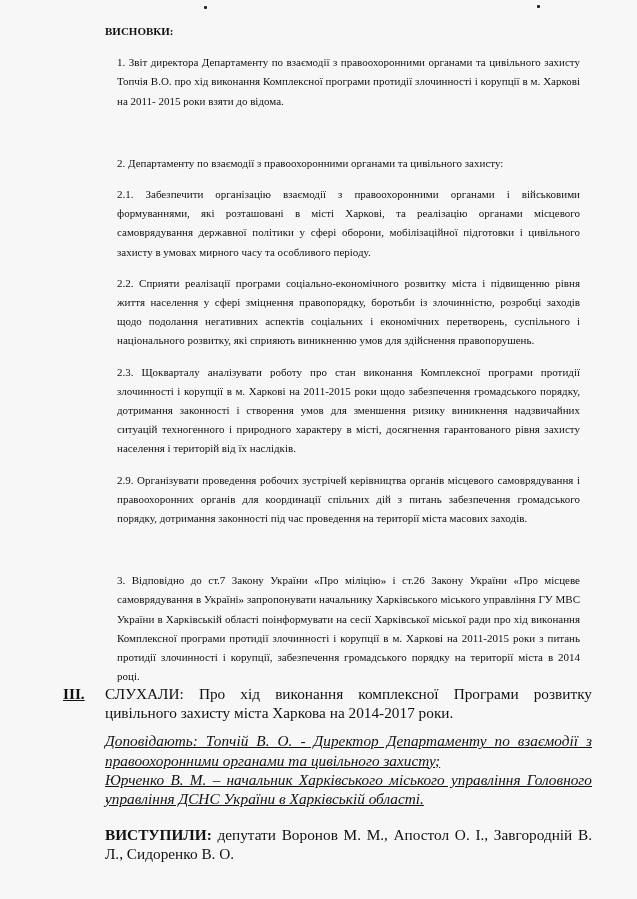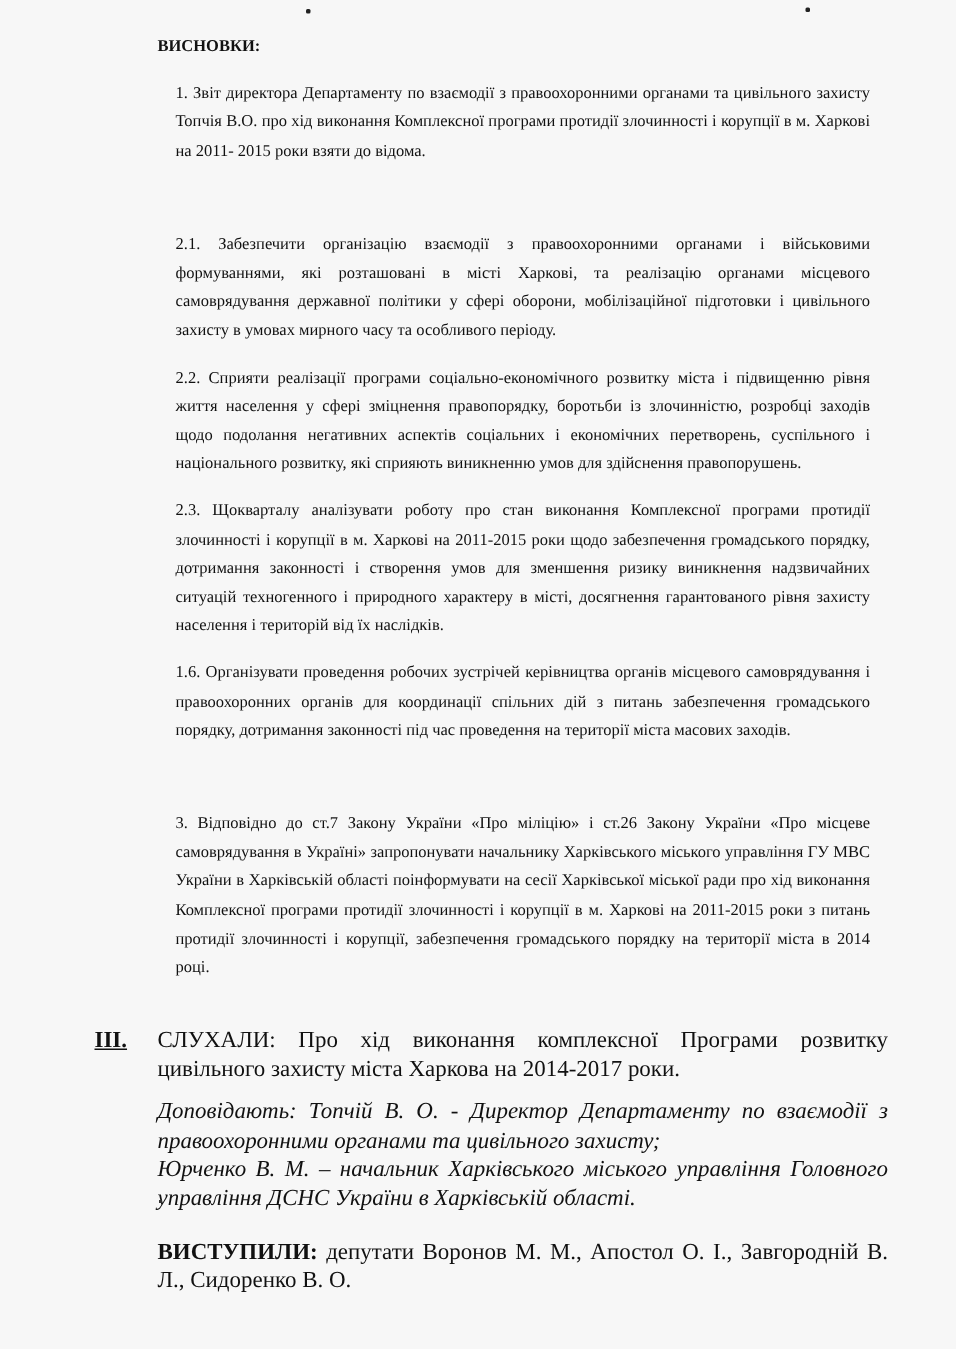--- a/index.html
+++ b/index.html
@@ -20,40 +20,41 @@
     .heading { font-weight: bold; margin: 0; }
     .p { margin: 12px; text-align: justify; }
     .gap { height: 19px; }
     .section {
       position: absolute; left: 63px; top: 684px; width: 529px;
       font-size: 15.3px; line-height: 19.2px;
     }
     .sec-num { position: absolute; left: 0; top: 0; font-weight: bold; text-decoration: underline; }
     .sec-body { margin-left: 42px; }
     .sec-title { font-weight: normal; text-align: justify; margin: 0; }
-    .reporters { font-style: italic; text-align: justify; margin: 9px 0 14px 0; }
+    .reporters { font-style: italic; text-align: justify; margin: 9px 0 14px 0; text-decoration: underline; }
     .speakers { margin: 17px 0 0 0; text-align: justify; }
     .speakers b { font-weight: bold; }
     .dot { position: absolute; width: 2px; height: 2px; background: #333; left: 106px; top: 800px; }
   </style>
 </head>
 <body>
 
 <div class="page">
   <div class="speck" style="left:204px;top:6px;"></div>
   <div class="speck" style="left:537px;top:5px;"></div>
 
   <div class="content">
     <p class="heading">ВИСНОВКИ:</p>
     <p class="p">1. Звіт директора Департаменту по взаємодії з правоохоронними органами та цивільного захисту Топчія В.О. про хід виконання Комплексної програми протидії злочинності і корупції в м. Харкові на 2011- 2015 роки взяти до відома.</p>
     <div class="gap"></div>
+    <p class="p">2. Департаменту по взаємодії з правоохоронними органами та цивільного захисту:</p>
     <p class="p">2.1. Забезпечити організацію взаємодії з правоохоронними органами і військовими формуваннями, які розташовані в місті Харкові, та реалізацію органами місцевого самоврядування державної політики у сфері оборони, мобілізаційної підготовки і цивільного захисту в умовах мирного часу та особливого періоду.</p>
     <p class="p">2.2. Сприяти реалізації програми соціально-економічного розвитку міста і підвищенню рівня життя населення у сфері зміцнення правопорядку, боротьби із злочинністю, розробці заходів щодо подолання негативних аспектів соціальних і економічних перетворень, суспільного і національного розвитку, які сприяють виникненню умов для здійснення правопорушень.</p>
     <p class="p">2.3. Щокварталу аналізувати роботу про стан виконання Комплексної програми протидії злочинності і корупції в м. Харкові на 2011-2015 роки щодо забезпечення громадського порядку, дотримання законності і створення умов для зменшення ризику виникнення надзвичайних ситуацій техногенного і природного характеру в місті, досягнення гарантованого рівня захисту населення і територій від їх наслідків.</p>
-    <p class="p">1.6. Організувати проведення робочих зустрічей керівництва органів місцевого самоврядування і правоохоронних органів для координації спільних дій з питань забезпечення громадського порядку, дотримання законності під час проведення на території міста масових заходів.</p>
+    <p class="p">2.9. Організувати проведення робочих зустрічей керівництва органів місцевого самоврядування і правоохоронних органів для координації спільних дій з питань забезпечення громадського порядку, дотримання законності під час проведення на території міста масових заходів.</p>
     <div class="gap"></div>
     <p class="p">3. Відповідно до ст.7 Закону України «Про міліцію» і ст.26 Закону України «Про місцеве самоврядування в Україні» запропонувати начальнику Харківського міського управління ГУ МВС України в Харківській області поінформувати на сесії Харківської міської ради про хід виконання Комплексної програми протидії злочинності і корупції в м. Харкові на 2011-2015 роки з питань протидії злочинності і корупції, забезпечення громадського порядку на території міста в 2014 році.</p>
   </div>
 
   <div class="section">
     <span class="sec-num">III.</span>
     <div class="sec-body">
       <p class="sec-title">СЛУХАЛИ: Про хід виконання комплексної Програми розвитку цивільного захисту міста Харкова на 2014-2017 роки.</p>
       <p class="reporters">
         <span>Доповідають: Топчій В. О. - Директор Департаменту по взаємодії з правоохоронними органами та цивільного захисту;</span><br>

